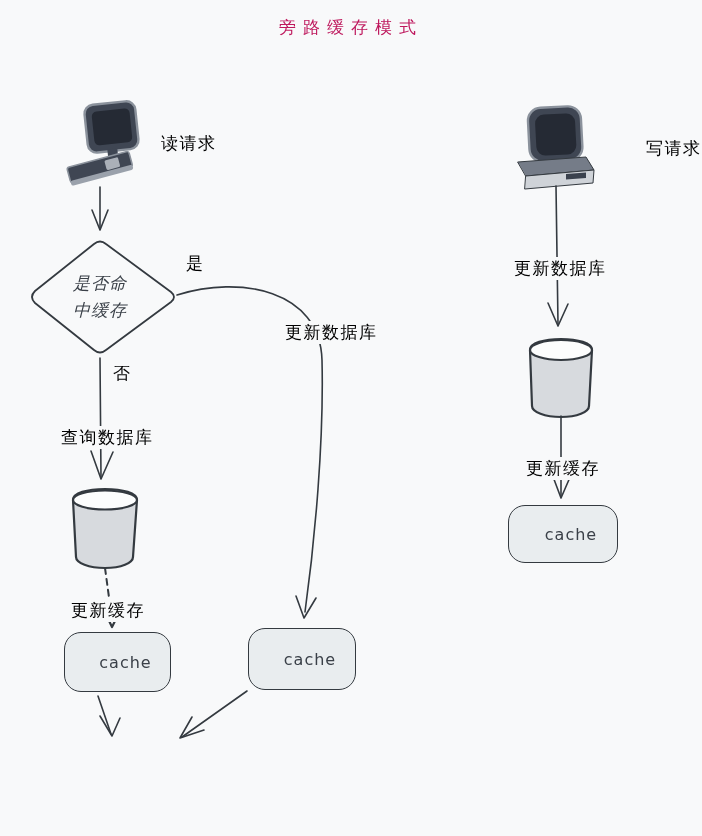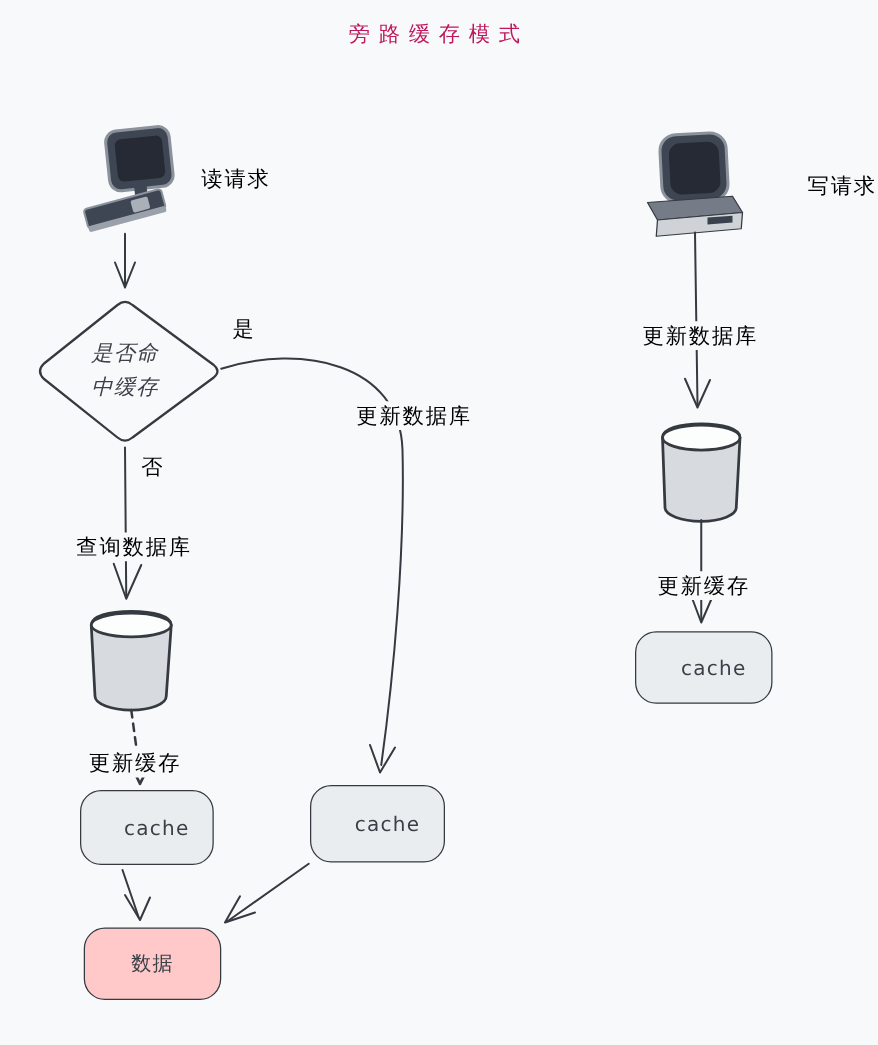--- a/index.html
+++ b/index.html
@@ -134,17 +134,14 @@
 
   <div class="node cache-fill" style="left:64px;top:632px;width:107px;height:60px;">
     <span>cache</span>
   </div>
   <div class="node cache-fill" style="left:248px;top:628px;width:108px;height:62px;">
     <span>cache</span>
   </div>
   <div class="node cache-fill" style="left:508px;top:505px;width:110px;height:58px;">
     <span>cache</span>
   </div>
-  <div class="node data-fill" style="left:67px;top:742px;width:110px;height:58px;">
-    <span>数据</span>
-  </div>
 
 </div>
 
 </body></html>

